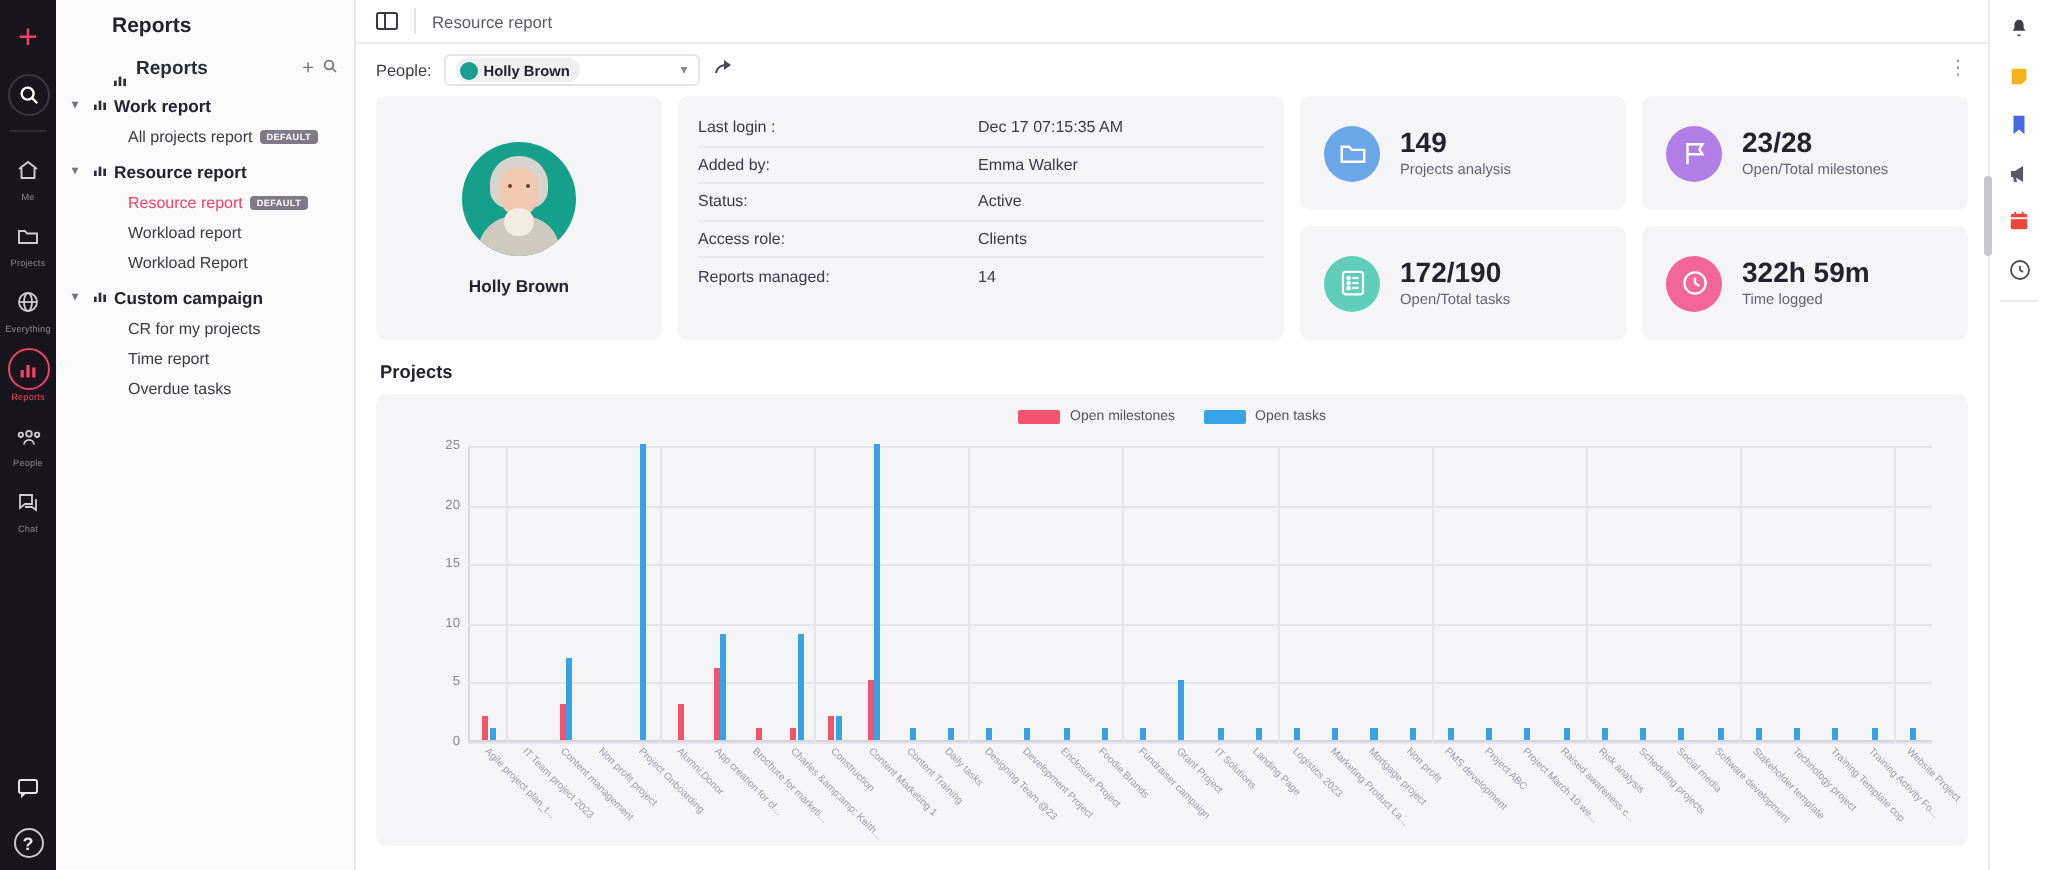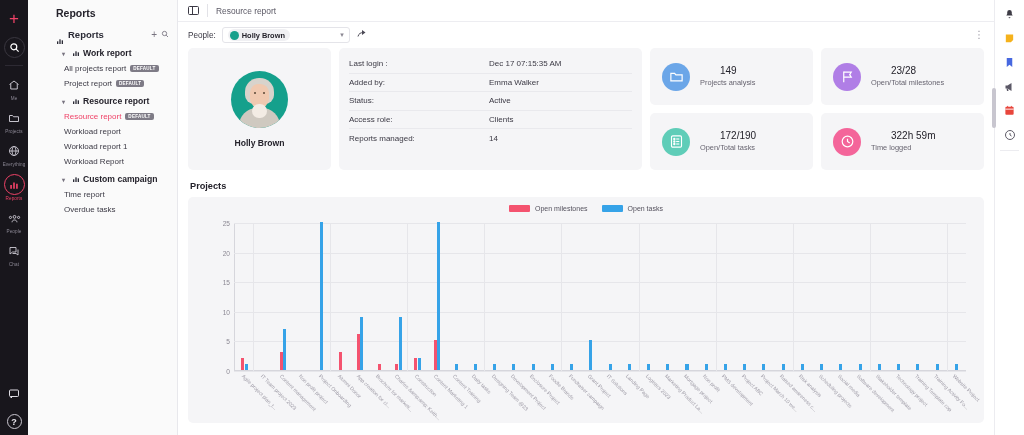--- a/index.html
+++ b/index.html
@@ -60,22 +60,22 @@
     width: 150px; flex: 0 0 150px; height: 435px; background: #fafafa;
     border-right: 1px solid #e8e8ec; padding: 0 0 0 0; overflow: hidden;
   }
   .sb-title { font-size: 10.5px; font-weight: bold; padding: 7px 0 0 28px; color: #24222b; }
   .sb-head {
     display: flex; align-items: center; padding: 10px 8px 0 28px; gap: 4px;
   }
   .sb-head .t { font-size: 9.5px; font-weight: bold; flex: 1; }
   .sb-head .ac { color: #77737f; font-size: 10px; cursor: pointer; }
   .sb-group {
-    display: flex; align-items: center; gap: 3px;
-    padding: 8px 8px 0 34px; font-size: 8.6px; font-weight: bold; color: #24222b;
+    display: flex; gap: 3px;
+    padding: 8px 8px 0 8px; font-size: 8.6px; font-weight: bold; color: #24222b;
   }
   .chev { font-size: 6px; color: #77737f; width: 7px; }
   .mini-chart { width: 8px; height: 8px; }
   .sb-link {
     padding: 6px 6px 0 36px; font-size: 8px; color: #3b3944;
     display: flex; align-items: center; gap: 4px; cursor: pointer;
   }
   .sb-link.sel { color: #ef4267; }
   .tag {
     background: #7e7b86; color: #fff; font-size: 4.6px; font-weight: bold;
@@ -134,21 +134,21 @@
 
   .details { flex: 1; min-width: 0; padding: 7px 10px; }
   .drow { display: flex; height: 18.5px; align-items: center; border-bottom: 1px solid #e9e9ed; }
   .drow:last-child { border-bottom: none; }
   .dk { width: 140px; font-size: 8px; color: #3b3944; }
   .dv { font-size: 8px; color: #3b3944; }
 
   .stats { width: 334px; flex: 0 0 334px; display: grid; grid-template-columns: 1fr 1fr; grid-template-rows: 1fr 1fr; gap: 8px; }
   .stat { background: #f5f5f7; border-radius: 5px; display: flex; align-items: center; padding: 0 12px; gap: 10px; }
   .stat-ico { width: 28px; height: 28px; border-radius: 50%; flex: 0 0 28px; display: flex; align-items: center; justify-content: center; }
-  .stat-v { font-size: 10px; font-weight: normal; color: #24222b; line-height: 1.25; margin-left: 20px; }
+  .stat-v { font-size: 14px; font-weight: bold; color: #24222b; line-height: 1.25; }
   .stat-l { font-size: 7.4px; color: #66636f; line-height: 1.3; }
 
   .sec-title { font-size: 9.2px; font-weight: bold; margin: 11px 0 6px 2px; color: #24222b; }
 
   .chartbox { background: #f5f5f7; border-radius: 5px; height: 226px; position: relative; }
 
   .legend { position: absolute; top: 8px; left: 0; right: 0; display: flex; justify-content: center; gap: 14px; }
   .lg { display: flex; align-items: center; gap: 5px; font-size: 7px; color: #55525e; }
   .lg-sw { width: 21px; height: 7px; border-radius: 1px; }
 
@@ -299,60 +299,56 @@
             <rect x="10" y="7" width="4" height="14"></rect>
             <rect x="17" y="10" width="4" height="11"></rect>
           </svg>
       </span>
       <span>Work report</span>
     </div>
     <div class="sb-link">
       <span>All projects report</span>
       <span class="tag">DEFAULT</span>
     </div>
-    <div class="sb-link">
-      <span>Project report</span>
-      <span class="tag">DEFAULT</span>
-    </div>
 
     <div class="sb-group">
       <span class="chev">▾</span>
       <span class="mini-chart">
         <svg width="8" height="8" viewBox="0 0 24 24" fill="#2b2b36">
             <rect x="3" y="13" width="4" height="8"></rect>
             <rect x="10" y="7" width="4" height="14"></rect>
             <rect x="17" y="10" width="4" height="11"></rect>
           </svg>
       </span>
       <span>Resource report</span>
     </div>
     <div class="sb-link sel">
       <span>Resource report</span>
       <span class="tag">DEFAULT</span>
     </div>
     <div class="sb-link">
       <span>Workload report</span>
     </div>
     <div class="sb-link">
-      <span>Workload report 1</span>
-    </div>
-    <div class="sb-link">
       <span>Workload Report</span>
     </div>
 
     <div class="sb-group">
       <span class="chev">▾</span>
       <span class="mini-chart">
         <svg width="8" height="8" viewBox="0 0 24 24" fill="#2b2b36">
             <rect x="3" y="13" width="4" height="8"></rect>
             <rect x="10" y="7" width="4" height="14"></rect>
             <rect x="17" y="10" width="4" height="11"></rect>
           </svg>
       </span>
       <span>Custom campaign</span>
+    </div>
+    <div class="sb-link">
+      <span>CR for my projects</span>
     </div>
     <div class="sb-link">
       <span>Time report</span>
     </div>
     <div class="sb-link">
       <span>Overdue tasks</span>
     </div>
   </div>
 
   <div class="main">

